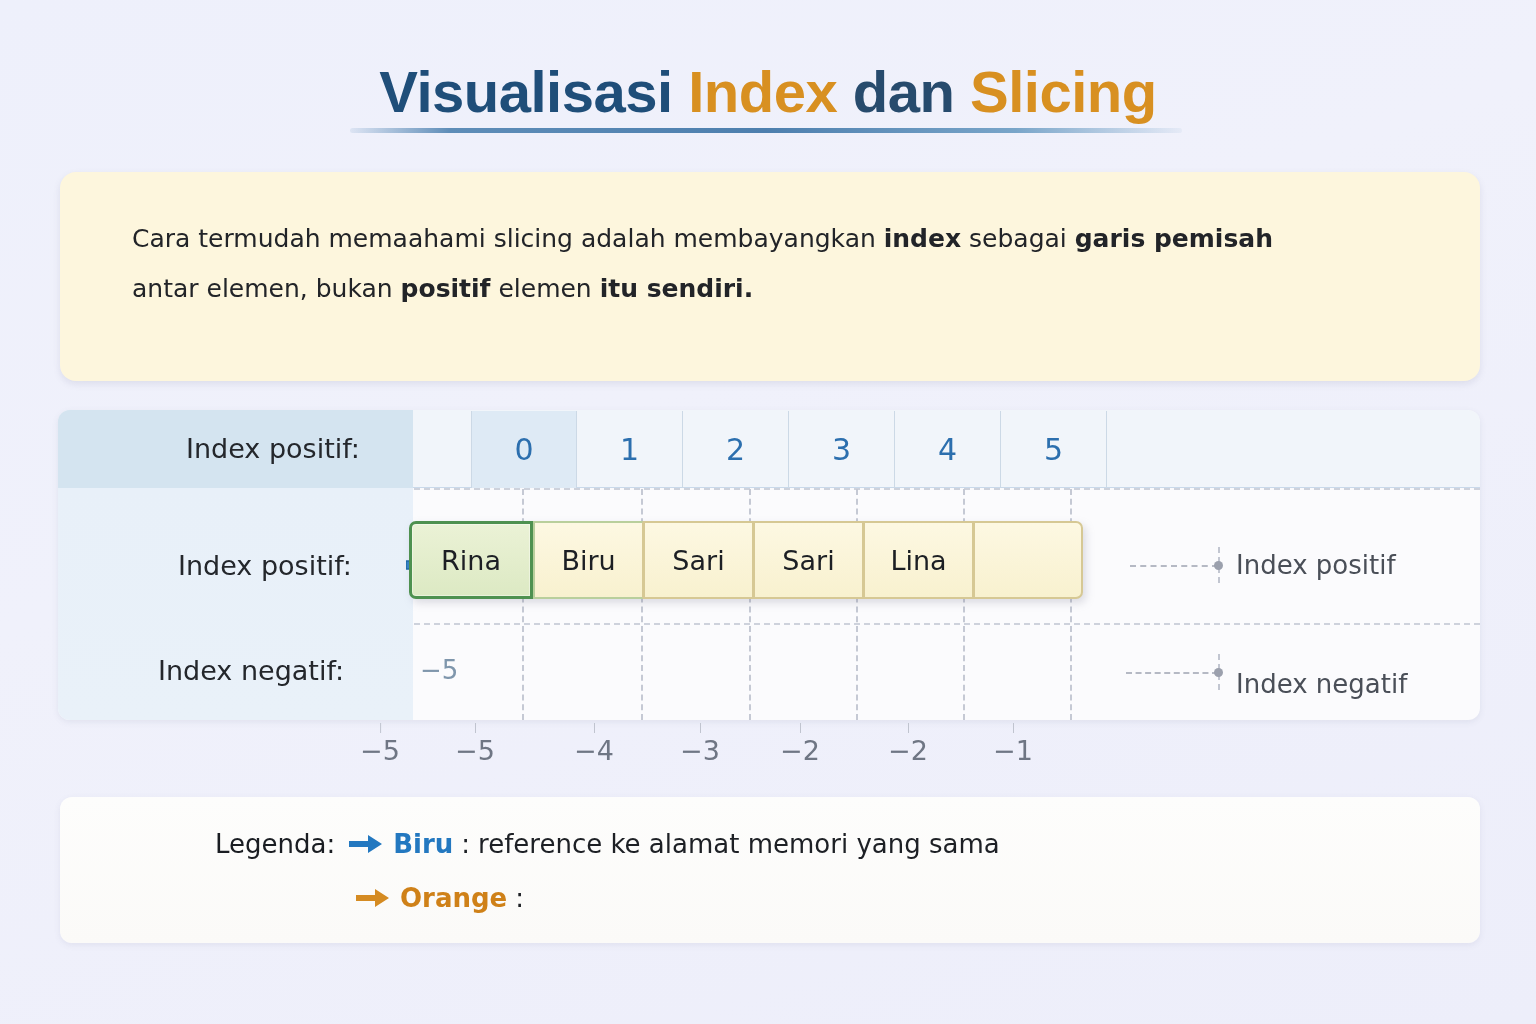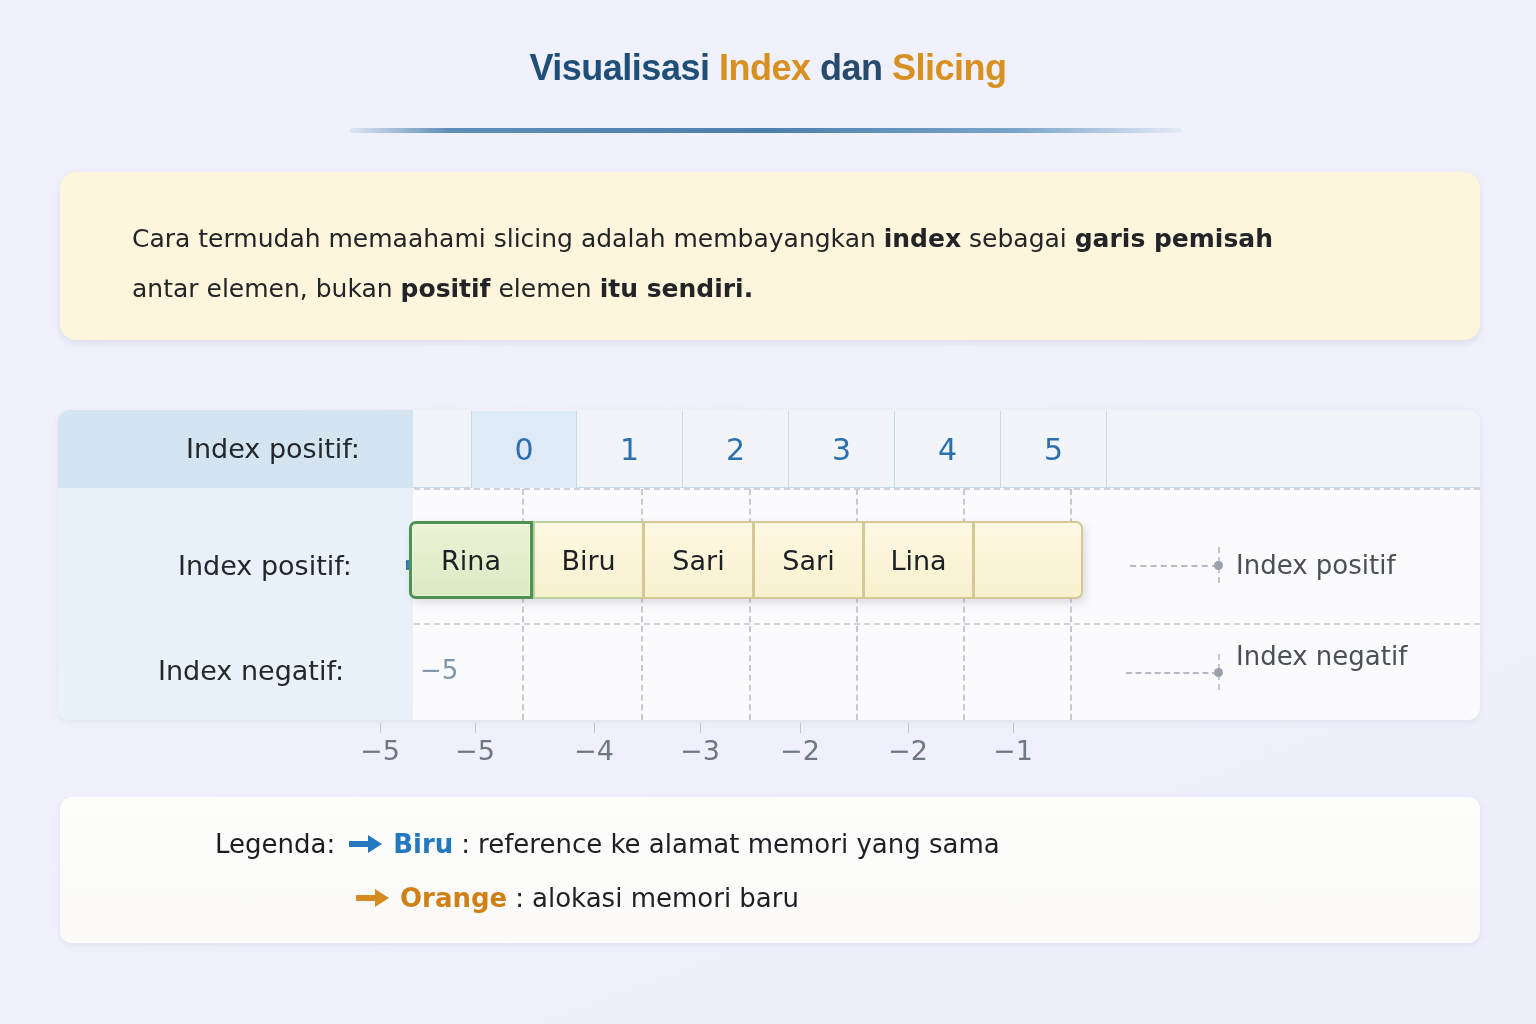--- a/index.html
+++ b/index.html
@@ -18,25 +18,26 @@
 
   
   .title-wrap {
     position: absolute;
     top: 48px;
     left: 0;
     width: 1536px;
     text-align: center;
   }
   .title {
-    font-size: 36px;
+    font-size: 58px;
     font-weight: bold;
     letter-spacing: -0.5px;
     line-height: 1.1;
     white-space: nowrap;
+    margin-top: 12px;
   }
   .t-blue   { color: #1f4e79; }
   .t-orange { color: #d89021; }
   .t-dark   { color: #274b6d; font-weight: bold; }
 
   .title-rule {
     position: absolute;
     top: 128px;
     left: 350px;
     width: 832px;
@@ -49,21 +50,21 @@
        #79a5c9 80%,
        rgba(140,175,210,0.10) 100%);
   }
 
   
   .callout {
     position: absolute;
     left: 60px;
     top: 172px;
     width: 1420px;
-    height: 168px;
+    height: 209px;
     background: #fdf6dd;
     border-radius: 16px;
     box-shadow: 0 3px 7px rgba(90,95,130,0.13);
     padding: 42px 58px 0 72px;
   }
   .callout p {
     color: #222428;
     font-size: 25px;
     line-height: 50px;
     font-family: "DejaVu Sans", sans-serif;
@@ -345,21 +346,21 @@
   </div>
 
   <div class="connector" style="left:1072px; top:155px; width:88px;"></div>
   <div class="conn-tick" style="left:1160px; top:137px;"></div>
   <div class="conn-dot" style="left:1156px; top:151px;"></div>
   <div class="conn-label" style="left:1178px; top:155px; transform:translateY(-50%);text-align:right;">Index positif</div>
 
   <div class="connector" style="left:1068px; top:262px; width:92px;"></div>
   <div class="conn-tick" style="left:1160px; top:244px;"></div>
   <div class="conn-dot" style="left:1156px; top:258px;"></div>
-  <div class="conn-label" style="left:1178px; top:246px; transform:translateY(-50%);text-align:right;">Index negatif</div>
+  <div class="conn-label" style="left:1178px; top:274px; transform:translateY(-50%);text-align:right;">Index negatif</div>
 
 </div>
 
 <div class="boxes">
   <div class="cell c0">Rina</div>
   <div class="cell c1">Biru</div>
   <div class="cell c2">Sari</div>
   <div class="cell c3">Sari</div>
   <div class="cell c4">Lina</div>
   <div class="cell c5"></div>
@@ -397,16 +398,15 @@
   </div>
 
   <div class="legend-line lg-2">
     <span class="lg-arrow">
       <svg width="34" height="20" viewBox="0 0 34 20">
         <path d="M0 7 L19 7 L19 1 L33 10 L19 19 L19 13 L0 13 Z" fill="#d58b22"></path>
       </svg>
     </span>
     <span class="lg-key-orange">Orange</span>
     <span class="lg-sep">:</span>
-    <span>alokasi memori baru</span>
   </div>
 
 </div>
 
 </body></html>

